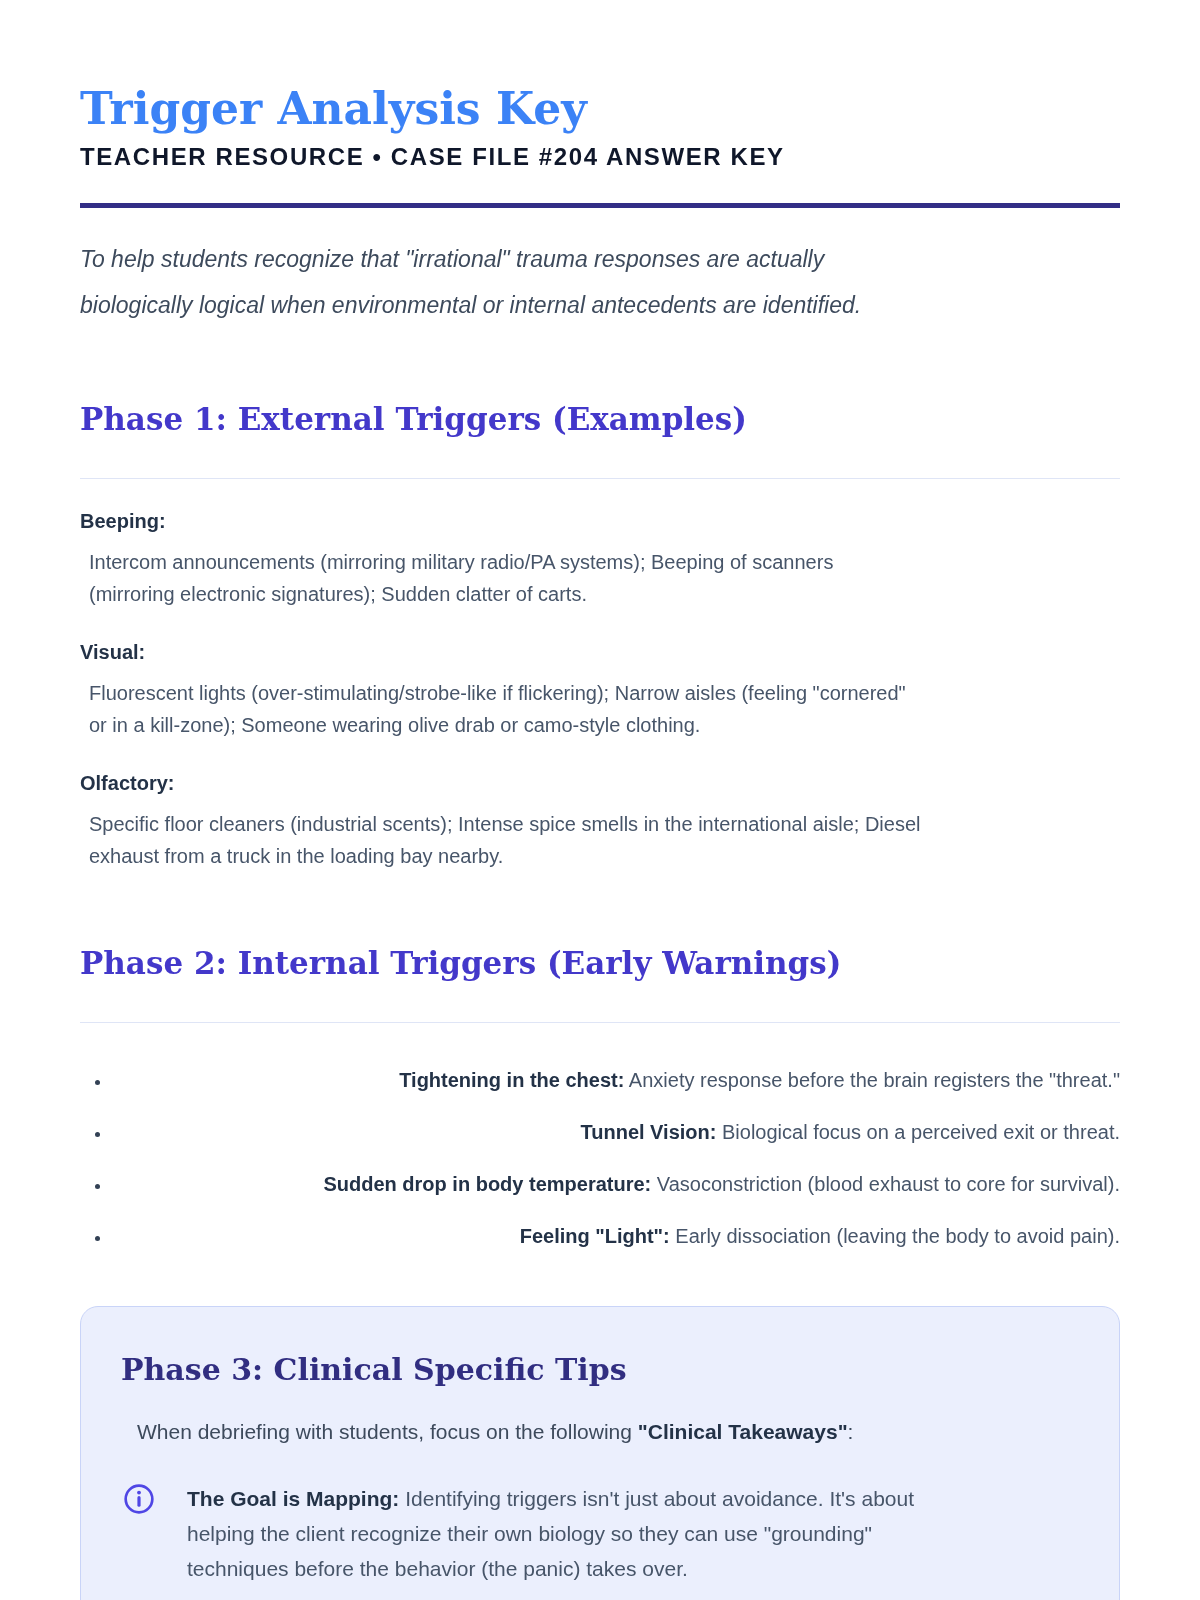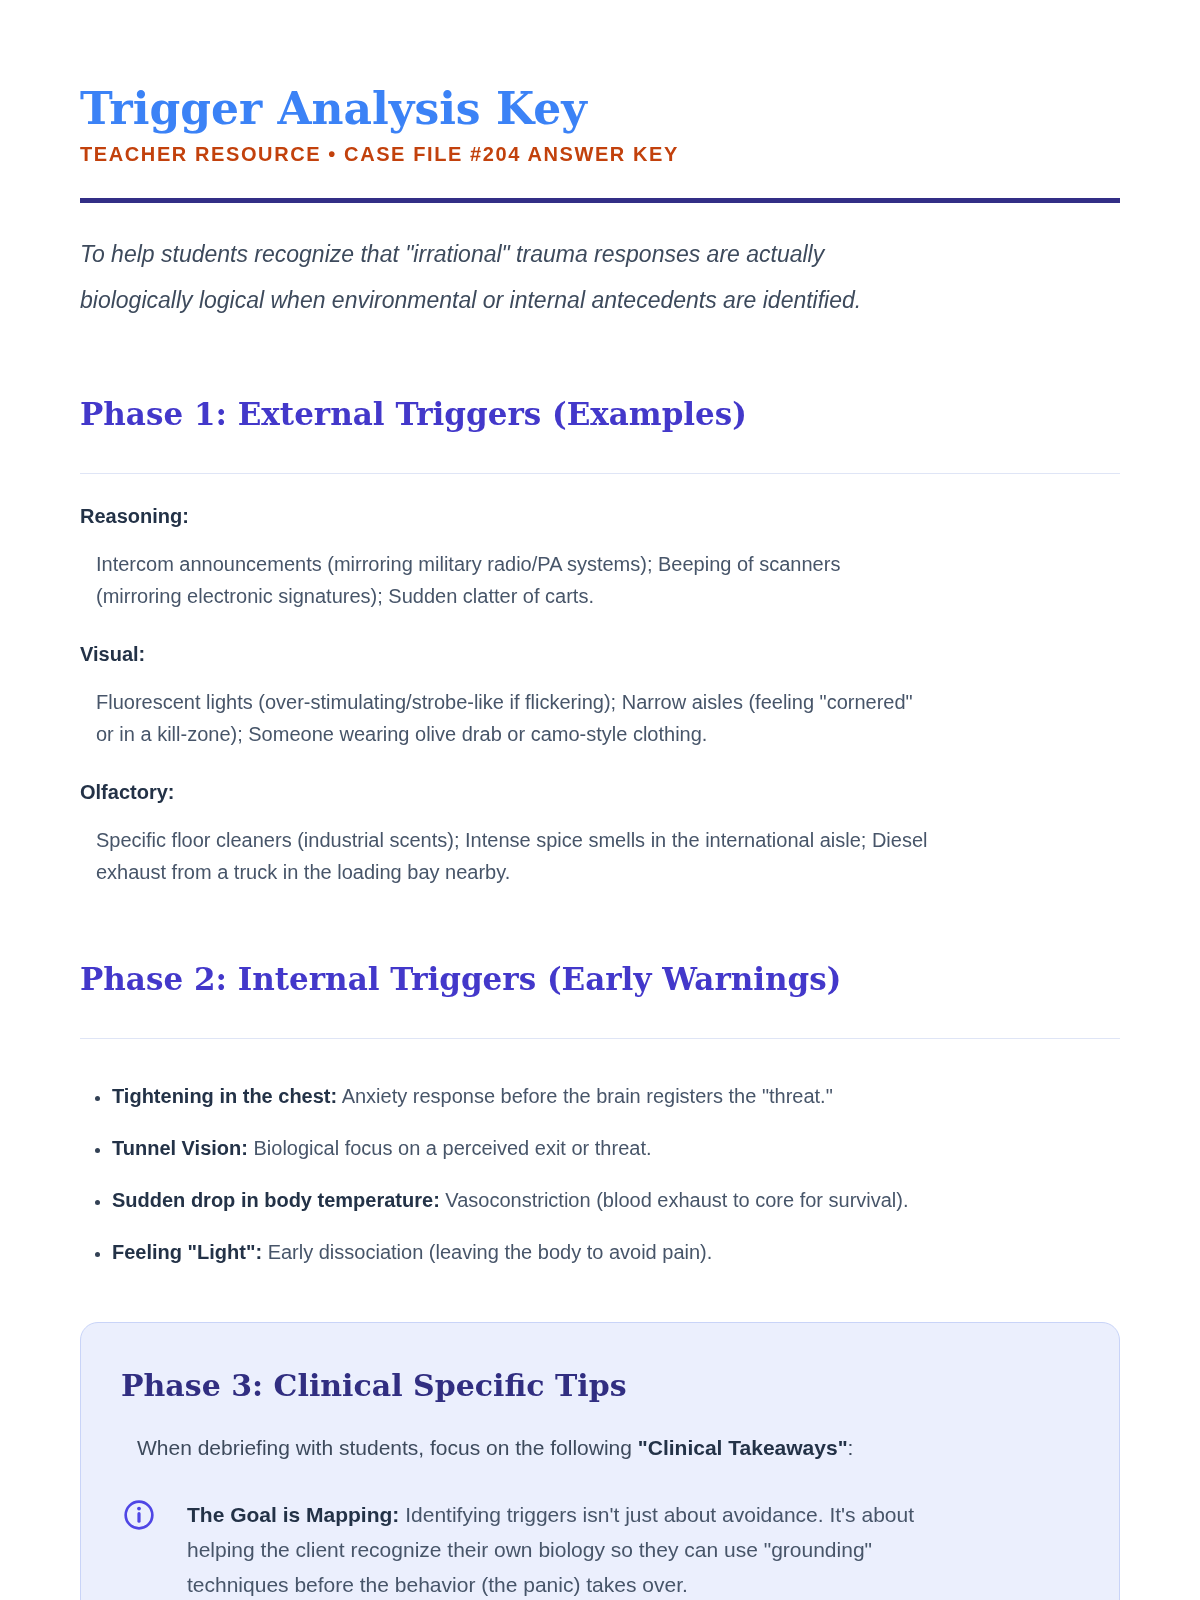--- a/index.html
+++ b/index.html
@@ -13,23 +13,23 @@
 
   .doc-title {
     margin: 84px 0 0 0;
     font-family: "DejaVu Serif", serif;
     font-weight: bold;
     font-size: 44px; line-height: 1.12;
     color: #3b82f6;
   }
   .doc-subtitle {
     margin-top: 10px;
-    font-size: 20px; font-weight: bold;
+    font-size: 24px; font-weight: bold;
     letter-spacing: 1.6px;
-    color: #c2410c;
+    color: #0f172a;
   }
   .top-rule {
     margin-top: 32px;
     height: 5px; background: #322e86;
     border: none;
   }
 
   .objective-heading {
     margin: 60px 0 0 0;
     font-size: 25px; font-weight: bold;
@@ -54,28 +54,28 @@
     border-bottom: 1px solid #dfe5f6;
   }
 
   .trigger-section { margin-top: 26px; }
   .trigger-label {
     font-size: 20px; font-weight: bold;
     color: #233247;
     line-height: 32px;
   }
   .trigger-text {
-    margin: 16px;
+    margin: 9px;
     font-size: 20px; line-height: 32px;
     color: #475569;
     white-space: pre-line;
   }
 
   .warning-list {
-    margin: 42px 0 16px 0; padding: 0 0 0 32px;
+    margin: 42px 0 16px 0; padding: 0 0 0 32px; text-align: right;
   }
   .warning-list li {
     margin-bottom: 21px;
     font-size: 20px; line-height: 31px;
     color: #475569;
   }
   .warning-list li::marker { color: #334155; font-size: 18px; }
   .lead { font-weight: bold; color: #233247; }
 
   .callout {
@@ -124,21 +124,21 @@
   <h1 class="doc-title">Trigger Analysis Key</h1>
   <div class="doc-subtitle">TEACHER RESOURCE • CASE FILE #204 ANSWER KEY</div>
   <hr class="top-rule">
 
   <p class="objective-text">To help students recognize that "irrational" trauma responses are actually
 biologically logical when environmental or internal antecedents are identified.</p>
 
   <h2 class="phase-heading">Phase 1: External Triggers (Examples)</h2>
 
   <div class="trigger-section">
-    <div class="trigger-label">Reasoning:</div>
+    <div class="trigger-label">Beeping:</div>
     <p class="trigger-text">Intercom announcements (mirroring military radio/PA systems); Beeping of scanners
 (mirroring electronic signatures); Sudden clatter of carts.</p>
   </div>
 
   <div class="trigger-section">
     <div class="trigger-label">Visual:</div>
     <p class="trigger-text">Fluorescent lights (over-stimulating/strobe-like if flickering); Narrow aisles (feeling "cornered"
 or in a kill-zone); Someone wearing olive drab or camo-style clothing.</p>
   </div>
 

